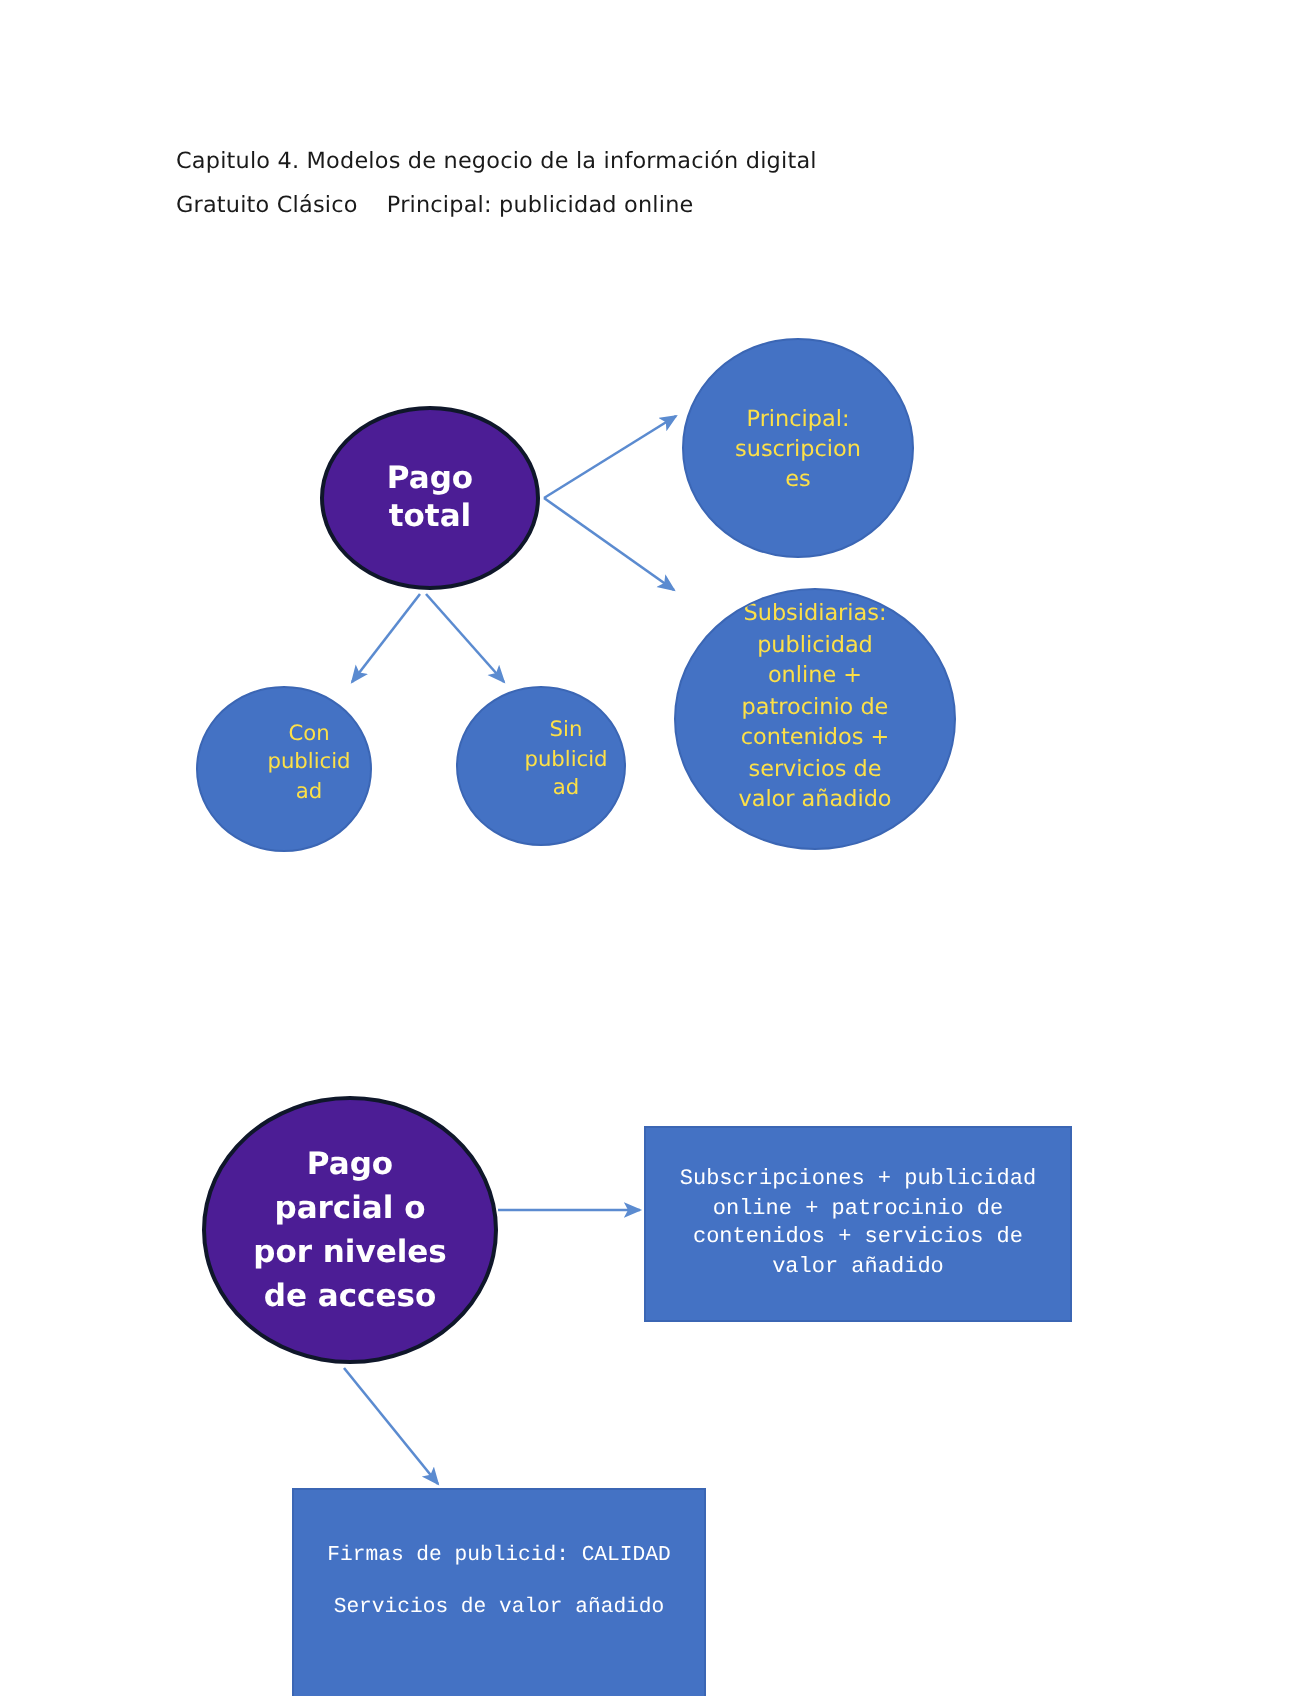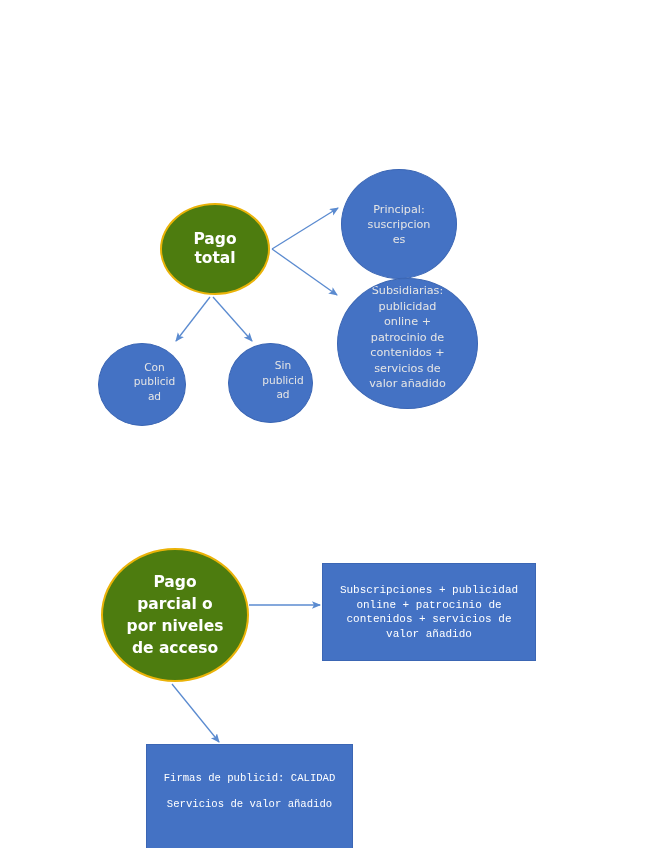--- a/index.html
+++ b/index.html
@@ -40,25 +40,25 @@
     border-radius: 50%;
     display: flex;
     align-items: center;
     justify-content: center;
     overflow: hidden;
     text-align: center;
   }
   .circle-blue {
     background: #4472C4;
     border: 1px solid #3b66b4;
-    color: #e5e5e5;
+    color: #fde047;
   }
   .circle-red {
-    background: #4d7c0f;
-    border: 2px solid #eab308;
+    background: #4c1d95;
+    border: 2px solid #0f172a;
     color: #ffffff;
     font-weight: bold;
   }
   .rect-blue {
     background: #4472C4;
     border: 1px solid #3b66b4;
     color: #ffffff;
     display: flex;
     flex-direction: column;
     align-items: center;
@@ -90,20 +90,24 @@
     position: absolute;
     inset: 0;
     pointer-events: none;
   }
 </style>
 </head>
 <body>
 
 <div class="page">
 
+  <div class="heading-block">
+    <div class="heading-line">Capitulo 4. Modelos de negocio de la información digital</div>
+    <div class="heading-line">Gratuito Clásico    Principal: publicidad online</div>
+  </div>
 
   <svg class="arrows" width="655" height="848">
     <defs>
       <marker id="ah" markerWidth="8" markerHeight="8" refX="6.2" refY="3" orient="auto">
         <path d="M0,0 L7,3 L0,6 L1.6,3 Z" fill="#5B8BD0"></path>
       </marker>
     </defs>
 
     <line x1="272" y1="249" x2="338" y2="208" stroke="#5B8BD0" stroke-width="1.3" marker-end="url(#ah)"></line>
 
@@ -122,21 +126,21 @@
     <span class="txt t-pago-total">Pago
 total</span>
   </div>
 
   <div class="shape circle circle-blue" style="left:341px; top:169px; width:116px; height:110px;">
     <span class="txt t-principal">Principal:
 suscripcion
 es</span>
   </div>
 
-  <div class="shape circle circle-blue" style="left:337px; top:278px; width:141px; height:131px;">
+  <div class="shape circle circle-blue" style="left:337px; top:294px; width:141px; height:131px;">
     <span class="txt t-subsidiarias">Subsidiarias:
 publicidad
 online +
 patrocinio de
 contenidos +
 servicios de
 valor añadido</span>
   </div>
 
   <div class="shape circle circle-blue" style="left:98px; top:343px; width:88px; height:83px;">

